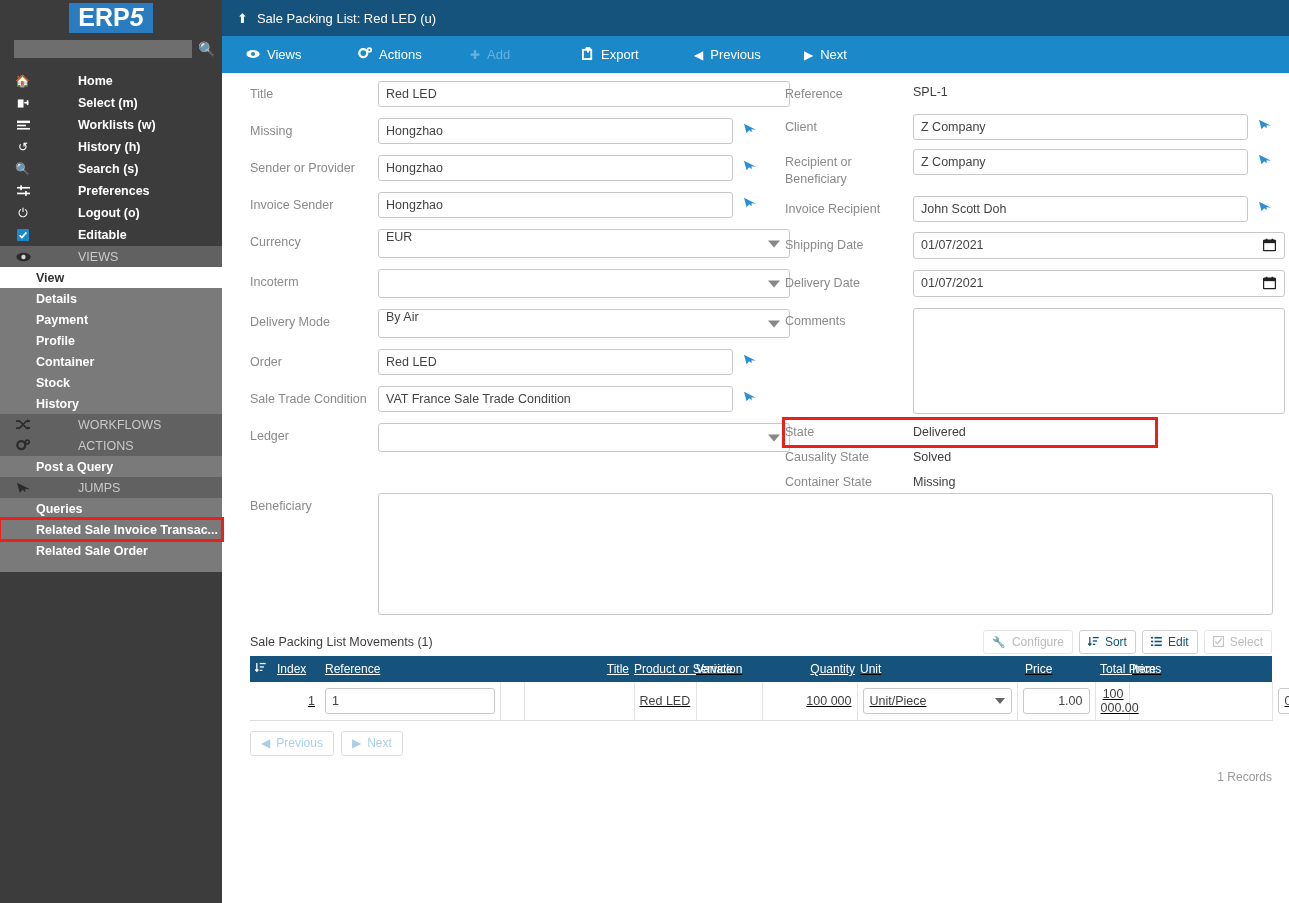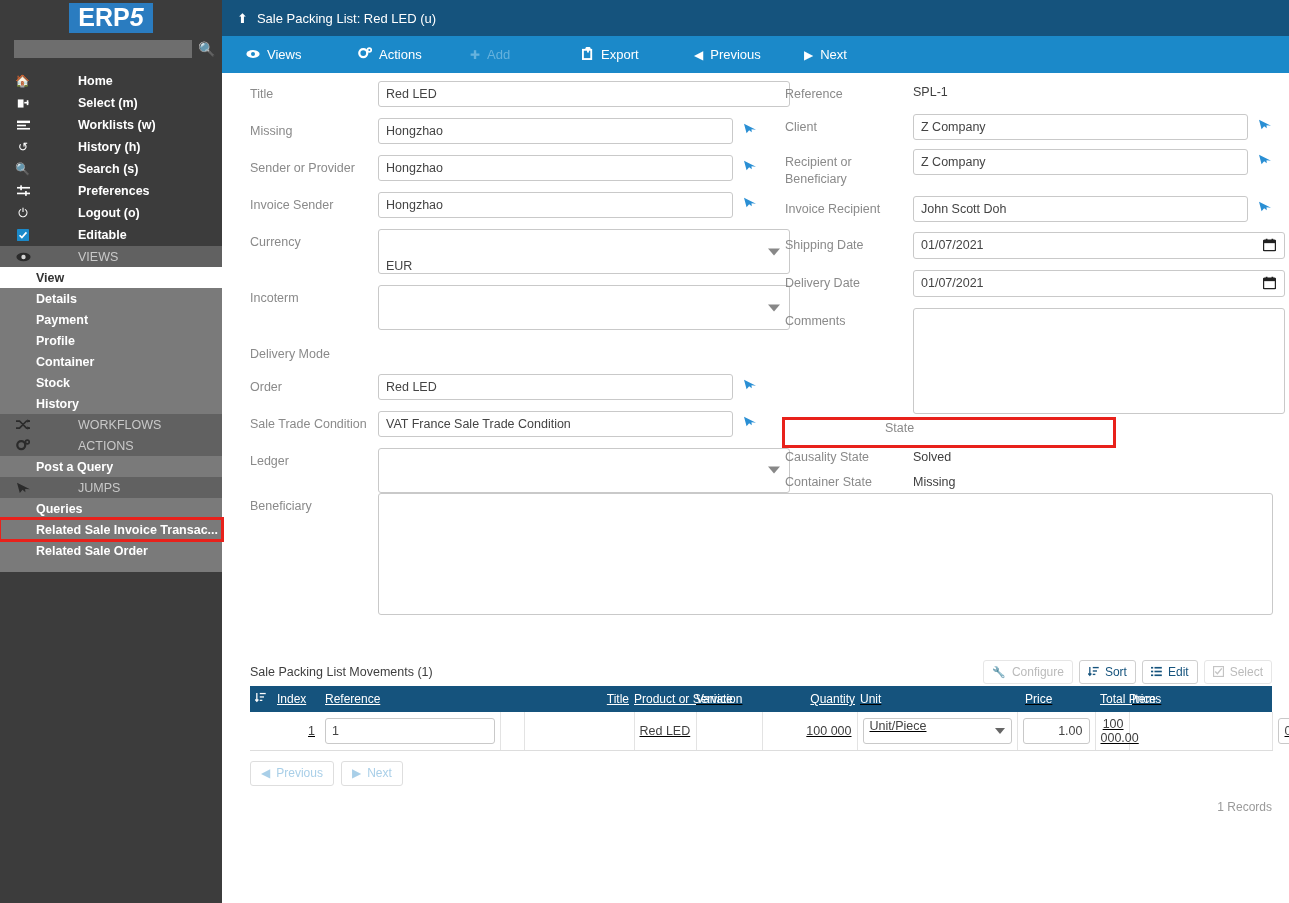--- a/index.html
+++ b/index.html
@@ -129,23 +129,23 @@
     font-family: "Liberation Sans", sans-serif;
   }
   .inp.short { width: 355px; }
   .jump-ico {
     color: #2a8fd4; font-size: 14px; margin-left: 10px;
     padding-top: 4px; line-height: 1; flex: 0 0 auto; cursor: pointer;
     transform: scaleX(-1);
     display: inline-block;
   }
   .sel {
-    width: 100%; height: 45px; border: 1px solid #c9c9c9;
+    width: 100%; height: 29px; border: 1px solid #c9c9c9;
     border-radius: 3px; background: #fff; font-size: 12.5px;
-    color: #444; padding: 0 7px; display: flex; align-items: flex-end;
+    color: #444; padding: 0 7px; display: flex; align-items: flex-start;
     position: relative; cursor: pointer;
   }
   .sel .caret {
     position: absolute; right: 9px; top: 50%; transform: translateY(-50%);
     width: 0; height: 0; border-left: 6px solid transparent;
     border-right: 6px solid transparent; border-top: 7px solid #888;
   }
   .datefield {
     width: 100%; height: 27px; border: 1px solid #c9c9c9; border-radius: 3px;
     font-size: 12.5px; color: #444; padding: 0 7px; display: flex;
@@ -168,21 +168,21 @@
   .staterow .sval { font-size: 12.5px; color: #3e3e3e; }
 
   .state-hl {
     outline: 3px solid #e8211b; outline-offset: 0px;
   }
 
   
   .desc-wrap { position: absolute; left: 28px; top: 420px; width: 1035px; display: flex; }
 
   
-  .listbox { position: absolute; left: 28px; top: 585px; width: 1022px; }
+  .listbox { position: absolute; left: 28px; top: 555px; width: 1022px; }
   .lb-head { display: flex; align-items: center; justify-content: space-between; height: 28px; }
   .lb-title { font-size: 12.5px; color: #3e3e3e; }
   .lb-btns { display: flex; gap: 6px; }
   .lb-btn {
     border: 1px solid #cfcfcf; border-radius: 3px; background: #fff;
     height: 24px; padding: 0 8px; display: flex; align-items: center; gap: 6px;
     font-size: 12px; color: #15537d; cursor: pointer;
   }
   .lb-btn.disabled { color: #bbb; border-color: #e6e6e6; cursor: default; }
   .lb-btn .bico { font-size: 11px; }
@@ -204,21 +204,21 @@
   table.lb tbody td.nb { border-right: none; }
   .cell-inp {
     width: 100%; height: 26px; border: 1px solid #c9c9c9; border-radius: 3px;
     font-size: 12.5px; color: #444; padding: 0 6px; outline: none; background: #fff;
     font-family: "Liberation Sans", sans-serif;
   }
   .cell-inp.r { text-align: right; }
   .cell-sel {
     width: 100%; height: 26px; border: 1px solid #c9c9c9; border-radius: 3px;
     background: #fff; font-size: 12.5px; color: #444; padding: 0 18px 0 6px;
-    display: flex; position: relative; cursor: pointer;
+    display: flex; align-items: center; position: relative; cursor: pointer;
   }
   .cell-sel .caret2 {
     position: absolute; right: 6px; top: 50%; transform: translateY(-50%);
     width: 0; height: 0; border-left: 5px solid transparent;
     border-right: 5px solid transparent; border-top: 6px solid #666;
   }
   .cell-date {
     width: 100%; height: 26px; border: 1px solid #c9c9c9; border-radius: 3px;
     background: #fff; font-size: 12.5px; color: #444; padding: 0 22px 0 6px;
     display: flex; align-items: center; position: relative; cursor: text;
@@ -499,20 +499,26 @@
           <div class="fctl">
             <div class="sel">
               <span></span>
               <span class="caret"></span>
             </div>
           </div>
         </div>
 
         <div class="frow">
           <div class="flabel">Delivery Mode</div>
+          <div class="fctl">
+            <div class="sel">
+              <span>By Air</span>
+              <span class="caret"></span>
+            </div>
+          </div>
         </div>
 
         <div class="frow">
           <div class="flabel">Order</div>
           <div class="fctl">
             <input class="inp short" type="text" value="Red LED" style="">
             <span class="jump-ico">
               <svg width="14" height="12" viewBox="0 0 16 14">
                   <path d="M1 9 L15 2 L12 13 L9 9.5 L6 12 L6.2 8.6 Z" fill="#2a8fd4"></path>
                 </svg>
@@ -624,21 +630,21 @@
           </div>
         </div>
 
         <div class="frow" style="margin-bottom:6px;">
           <div class="flabel">Comments</div>
           <div class="fctl">
             <textarea class="ta" style="height: 106px;"></textarea>
           </div>
         </div>
 
-        <div class="staterow state-hl" style="width:328px;flex-direction:column;">
+        <div class="staterow state-hl" style="width:370px;">
           <div class="flabel">State</div>
           <div class="sval">Delivered</div>
         </div>
         <div class="staterow">
           <div class="flabel">Causality State</div>
           <div class="sval">Solved</div>
         </div>
         <div class="staterow">
           <div class="flabel">Container State</div>
           <div class="sval">Missing</div>

